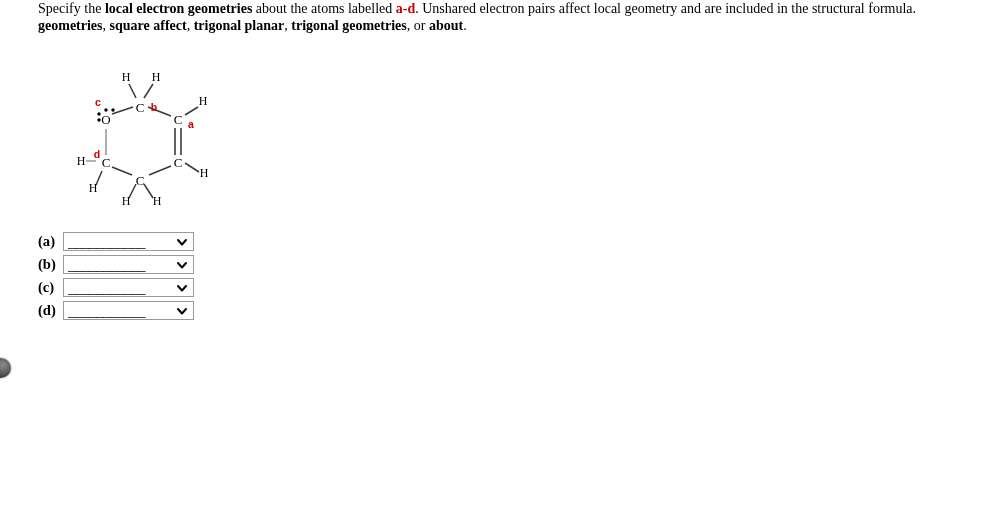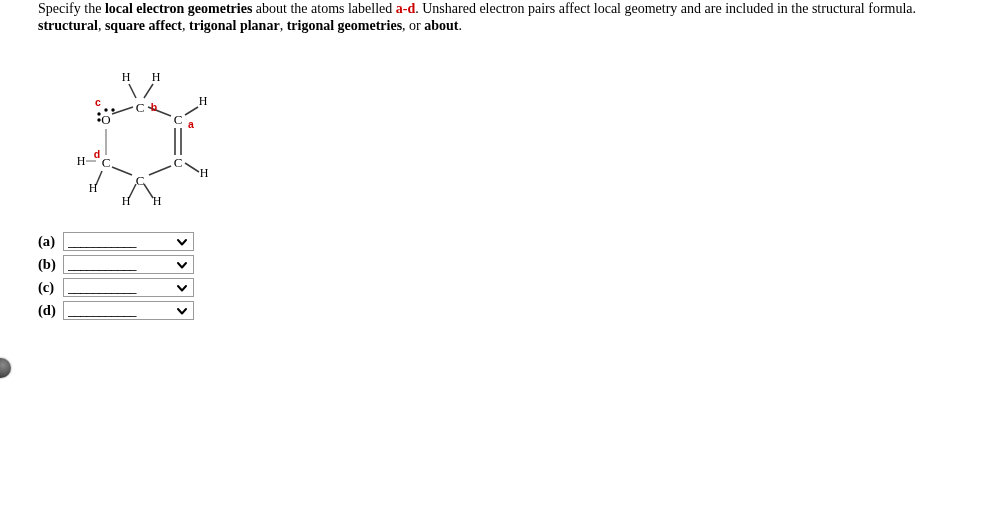--- a/index.html
+++ b/index.html
@@ -68,22 +68,22 @@
     height: 19px;
     border: 1px solid #9a9a9a;
     background: #ffffff;
     box-sizing: border-box;
     cursor: pointer;
   }
   .answer-select .sel-value {
     position: absolute;
     left: 4px;
     top: 1px;
-    font-family: Liberation Sans, sans-serif;
-    font-size: 12px;
+    font-family: Liberation Serif, serif;
+    font-size: 15px;
     color: #000000;
     letter-spacing: -0.5px;
     white-space: nowrap;
     overflow: hidden;
     width: 105px;
   }
   .answer-select .chev {
     position: absolute;
     right: 5px;
     top: 3px;
@@ -113,21 +113,21 @@
     box-shadow: 0 0 2px rgba(0,0,0,0.5);
   }
 </style>
 </head>
 <body>
 
 <div id="edge-bullet"></div>
 
 <div id="prompt">
   <div class="line"><span>Specify the </span><span class="b">local electron geometries</span><span> about the atoms labelled </span><span class="red">a-d</span><span>. Unshared electron pairs affect local geometry and are included in the structural formula.</span></div>
-  <div class="line"><span class="b">structural</span><span>, </span><span class="b">square affect</span><span>, </span><span class="b">trigonal planar</span><span>, </span><span class="b">trigonal geometries</span><span>, </span><span>or </span><span class="b">about</span><span>.</span></div>
+  <div class="line"><span class="b">geometries</span><span>, </span><span class="b">square affect</span><span>, </span><span class="b">trigonal planar</span><span>, </span><span class="b">trigonal geometries</span><span>, </span><span>or </span><span class="b">about</span><span>.</span></div>
 </div>
 
 <div id="molecule">
   <svg width="150" height="160" viewBox="0 0 150 160" xmlns="http://www.w3.org/2000/svg">
     <g stroke="#3a3a3a" stroke-width="1.6" fill="none">
 
       <line x1="40" y1="52" x2="61" y2="45"></line>
 
       <line x1="76" y1="45" x2="99" y2="54"></line>
 

